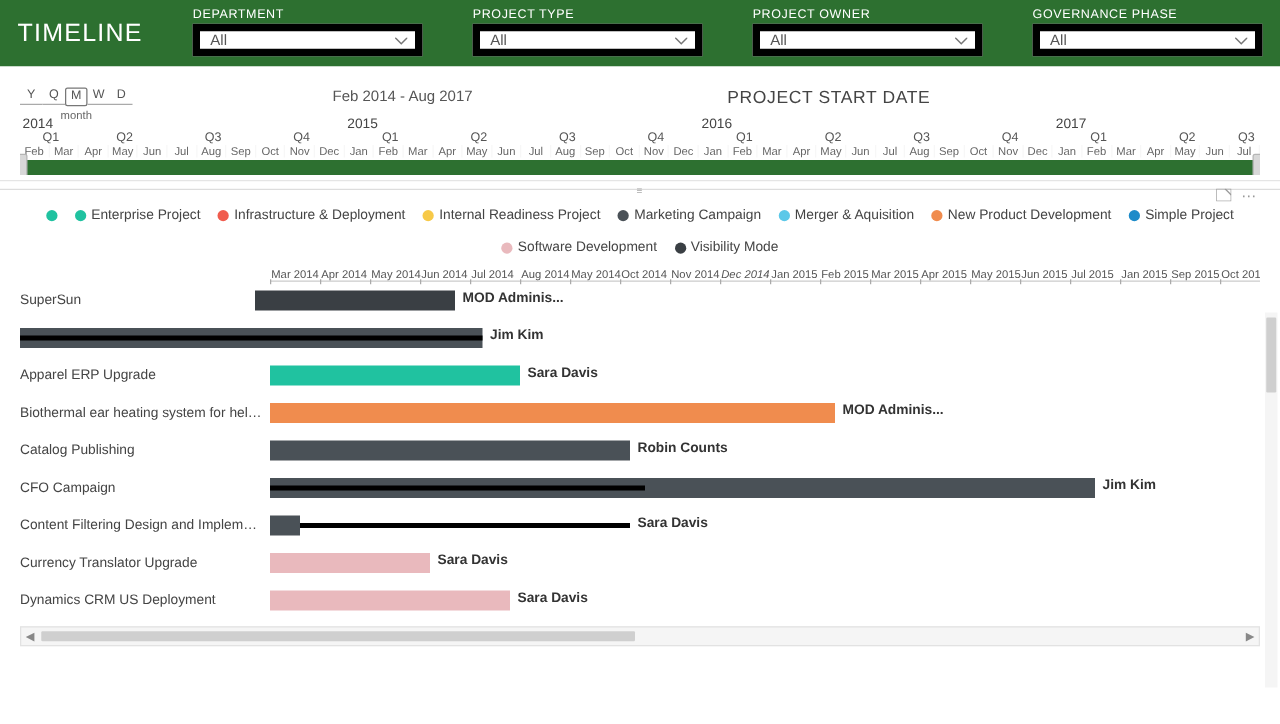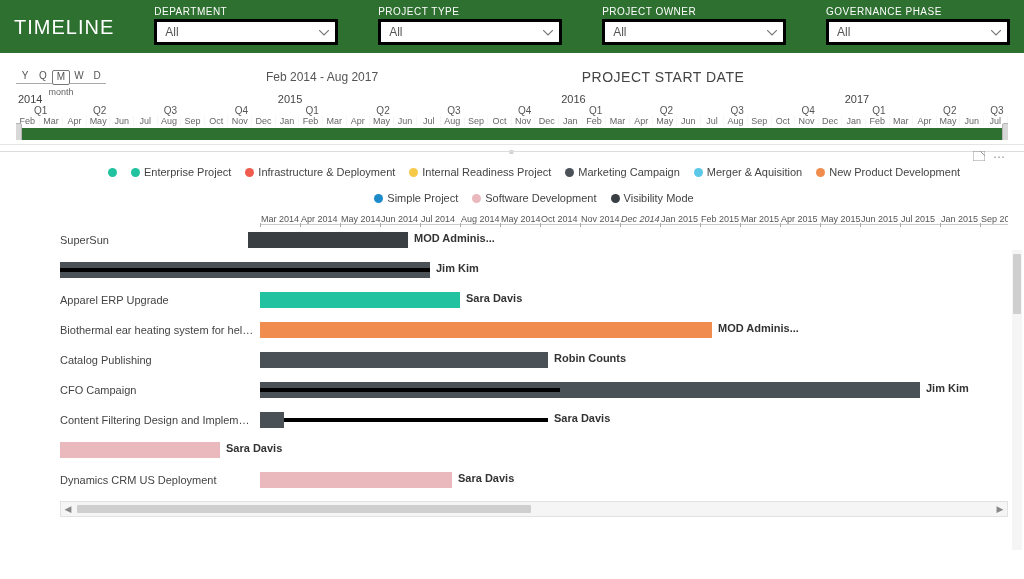--- a/index.html
+++ b/index.html
@@ -2,21 +2,21 @@
 <html><head>
 <meta charset="utf-8">
 <style>
 * { margin:0; padding:0; box-sizing:border-box; font-family:"Segoe UI",Arial,sans-serif; }
 body { background:#fff; font-size:12px; color:#333; }
 
 .header { background:#2d7030; display:flex; align-items:flex-start; padding:6px 14px 8px; gap:40px; }
 .header-title { color:#fff; font-size:20px; font-weight:300; letter-spacing:1px; padding-top:10px; }
 .filter-group { display:flex; flex-direction:column; gap:2px; flex:1; max-width:200px; }
 .filter-label { color:#fff; font-size:10px; font-weight:400; letter-spacing:0.5px; }
-.filter-select { position:relative; background:#fff; border:3px solid #000000; height:26px; display:flex; align-items:center; padding:0 24px 0 8px; font-size:12px; color:#555; cursor:pointer; }
+.filter-select { position:relative; background:#fff; border:6px solid #000000; height:26px; display:flex; align-items:center; padding:0 24px 0 8px; font-size:12px; color:#555; cursor:pointer; }
 .filter-select .chev { position:absolute; right:6px; top:50%; transform:translateY(-50%); }
 
 .timeline-band { padding:8px 16px 4px; border-bottom:1px solid #e5e5e5; }
 .granularity { display:flex; align-items:flex-start; gap:0; font-size:10px; color:#555; }
 .granularity .tick { width:18px; text-align:center; border-bottom:1px solid #aaa; position:relative; padding-bottom:2px; }
 .granularity .tick.active { border:1px solid #777; border-radius:2px; }
 .granularity .label { position:absolute; top:16px; left:50%; transform:translateX(-50%); font-size:9px; color:#666; }
 .range-row { display:flex; align-items:center; margin-top:8px; }
 .range-text { font-size:12px; color:#555; margin-left:160px; }
 .axis-title { flex:1; text-align:center; font-size:14px; color:#444; font-weight:400; letter-spacing:0.5px; }
@@ -28,21 +28,21 @@
 .time-axis .m-cell { font-size:9px; color:#666; text-align:center; border-right:1px solid rgba(0,0,0,0.03); }
 .slider-bar { height:12px; background:#2d7030; margin-top:2px; border-radius:1px; position:relative; }
 .slider-bar .cap { position:absolute; width:10px; height:22px; background:#d8d8d8; top:-5px; border:1px solid #b5b5b5; border-radius:2px; }
 .slider-bar .cap.left { left:-4px; }
 .slider-bar .cap.right { right:-4px; }
 
 .divider { border-top:1px solid #ddd; margin:6px 0 2px; position:relative; }
 .divider .grip { position:absolute; left:50%; transform:translateX(-50%); top:-4px; color:#aaa; font-size:8px; letter-spacing:1px; }
 .focus-controls { position:absolute; right:18px; top:-2px; display:flex; gap:8px; color:#999; }
 
-.gantt-wrap { padding:8px 16px 4px; position:relative;margin-left:44px; }
+.gantt-wrap { padding:8px 16px 4px; position:relative; }
 .legend { display:flex; flex-wrap:wrap; gap:14px; justify-content:center; font-size:11px; color:#444; padding:4px 0 10px; }
 .legend-item { display:flex; align-items:center; gap:4px; }
 .dot { width:9px; height:9px; border-radius:50%; display:inline-block; }
 
 .gantt-scroll { position:relative; overflow-x:auto; }
 .gantt-inner { min-width:1000px; }
 .gantt-time-head { display:flex; margin-left:200px; font-size:9px; color:#555; }
 .gantt-time-head .tcell { flex:1; text-align:left; padding-left:1px; border-bottom:1px solid #ccc; white-space:nowrap; position:relative; }
 .gantt-time-head .tcell:before { content:""; position:absolute; bottom:-3px; left:0; width:1px; height:4px; background:#aaa; }
 
@@ -321,20 +321,21 @@
           <div class="gantt-row">
             <div class="pname">Content Filtering Design and Implementa...</div>
             <div class="bars">
               <div class="bar thin" style="left: 0%; width: 36%;">
                 <span class="bar-label" style="top: -6px;">Sara Davis</span>
               </div>
               <div class="bar" style="background: rgb(74, 81, 87); left: 0%; width: 3%;"></div>
             </div>
           </div>
           <div class="gantt-row">
+            <div class="pname">Currency Translator Upgrade</div>
             <div class="bars">
               <div class="bar" style="background: rgb(233, 185, 189); left: 0%; width: 16%;">
                 <span class="bar-label">Sara Davis</span>
               </div>
             </div>
           </div>
           <div class="gantt-row">
             <div class="pname">Dynamics CRM US Deployment</div>
             <div class="bars">
               <div class="bar" style="background: rgb(233, 185, 189); left: 0%; width: 24%;">

